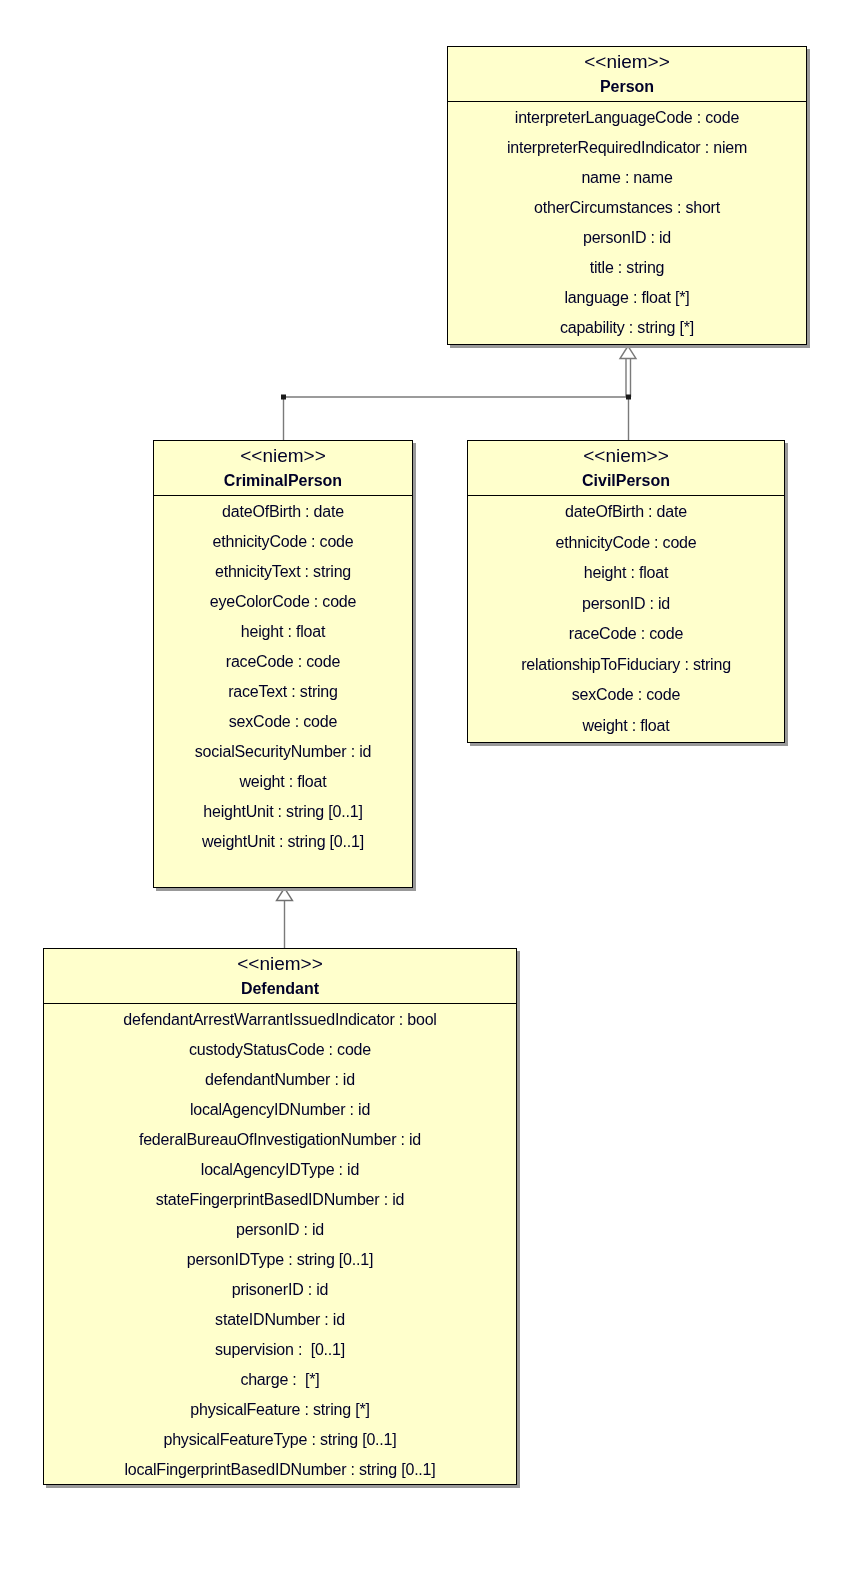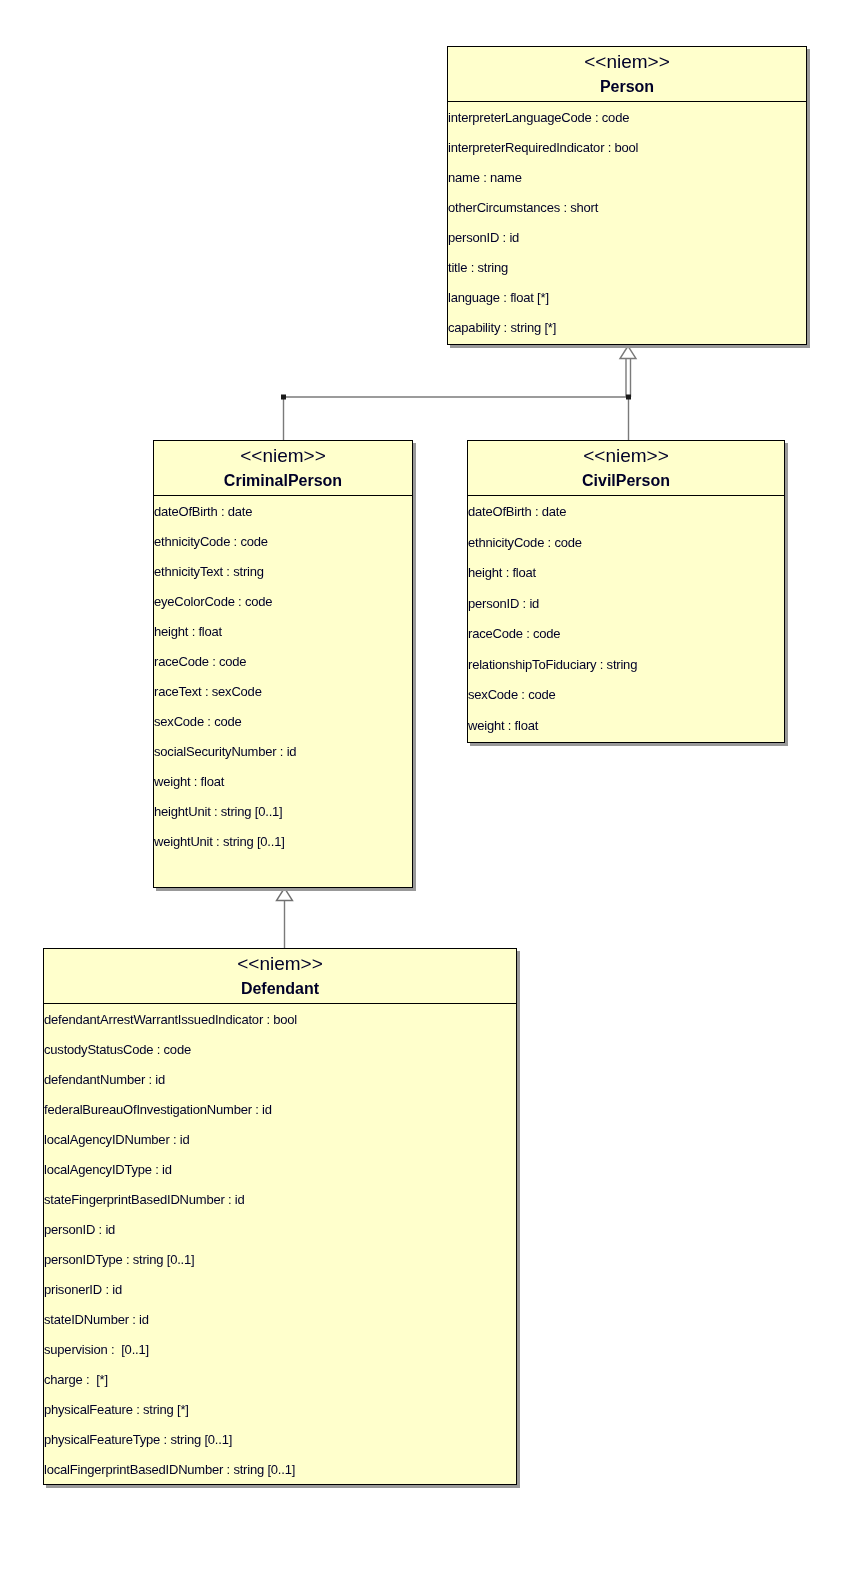--- a/index.html
+++ b/index.html
@@ -43,25 +43,26 @@
   .class-name {
     font-size: 16px;
     font-weight: bold;
     line-height: 25px;
     white-space: pre;
   }
   .attrs {
     padding-top: 1px;
   }
   .attr-row {
-    font-size: 13px;
+    font-size: 16px;
     line-height: 30px;
     white-space: pre;
     letter-spacing: -0.2px;
     overflow: hidden;
+    text-align: center;
   }
   #person-box    { left: 447px; top: 46px;  width: 360px; height: 299px; }
   #criminal-box  { left: 153px; top: 440px; width: 260px; height: 448px; }
   #civil-box     { left: 467px; top: 440px; width: 318px; height: 303px; }
   #defendant-box { left: 43px;  top: 948px; width: 474px; height: 537px; }
   #civil-box .attr-row { line-height: 30.5px; }
 </style>
 </head>
 <body>
 
@@ -87,21 +88,21 @@
     </g>
   </svg>
 
   <div class="uml-class" id="person-box">
     <div class="uml-header">
       <div class="stereotype">&lt;&lt;niem&gt;&gt;</div>
       <div class="class-name">Person</div>
     </div>
     <div class="attrs">
         <div class="attr-row">interpreterLanguageCode : code</div>
-        <div class="attr-row">interpreterRequiredIndicator : bool</div>
+        <div class="attr-row">interpreterRequiredIndicator : niem</div>
         <div class="attr-row">name : name</div>
         <div class="attr-row">otherCircumstances : short</div>
         <div class="attr-row">personID : id</div>
         <div class="attr-row">title : string</div>
         <div class="attr-row">language : float [*]</div>
         <div class="attr-row">capability : string [*]</div>
       </div>
   </div>
 
   <div class="uml-class" id="criminal-box">
@@ -109,21 +110,21 @@
       <div class="stereotype">&lt;&lt;niem&gt;&gt;</div>
       <div class="class-name">CriminalPerson</div>
     </div>
     <div class="attrs">
         <div class="attr-row">dateOfBirth : date</div>
         <div class="attr-row">ethnicityCode : code</div>
         <div class="attr-row">ethnicityText : string</div>
         <div class="attr-row">eyeColorCode : code</div>
         <div class="attr-row">height : float</div>
         <div class="attr-row">raceCode : code</div>
-        <div class="attr-row">raceText : sexCode</div>
+        <div class="attr-row">raceText : string</div>
         <div class="attr-row">sexCode : code</div>
         <div class="attr-row">socialSecurityNumber : id</div>
         <div class="attr-row">weight : float</div>
         <div class="attr-row">heightUnit : string [0..1]</div>
         <div class="attr-row">weightUnit : string [0..1]</div>
       </div>
   </div>
 
   <div class="uml-class" id="civil-box">
     <div class="uml-header">
@@ -144,22 +145,22 @@
 
   <div class="uml-class" id="defendant-box">
     <div class="uml-header">
       <div class="stereotype">&lt;&lt;niem&gt;&gt;</div>
       <div class="class-name">Defendant</div>
     </div>
     <div class="attrs">
         <div class="attr-row">defendantArrestWarrantIssuedIndicator : bool</div>
         <div class="attr-row">custodyStatusCode : code</div>
         <div class="attr-row">defendantNumber : id</div>
+        <div class="attr-row">localAgencyIDNumber : id</div>
         <div class="attr-row">federalBureauOfInvestigationNumber : id</div>
-        <div class="attr-row">localAgencyIDNumber : id</div>
         <div class="attr-row">localAgencyIDType : id</div>
         <div class="attr-row">stateFingerprintBasedIDNumber : id</div>
         <div class="attr-row">personID : id</div>
         <div class="attr-row">personIDType : string [0..1]</div>
         <div class="attr-row">prisonerID : id</div>
         <div class="attr-row">stateIDNumber : id</div>
         <div class="attr-row">supervision :  [0..1]</div>
         <div class="attr-row">charge :  [*]</div>
         <div class="attr-row">physicalFeature : string [*]</div>
         <div class="attr-row">physicalFeatureType : string [0..1]</div>

